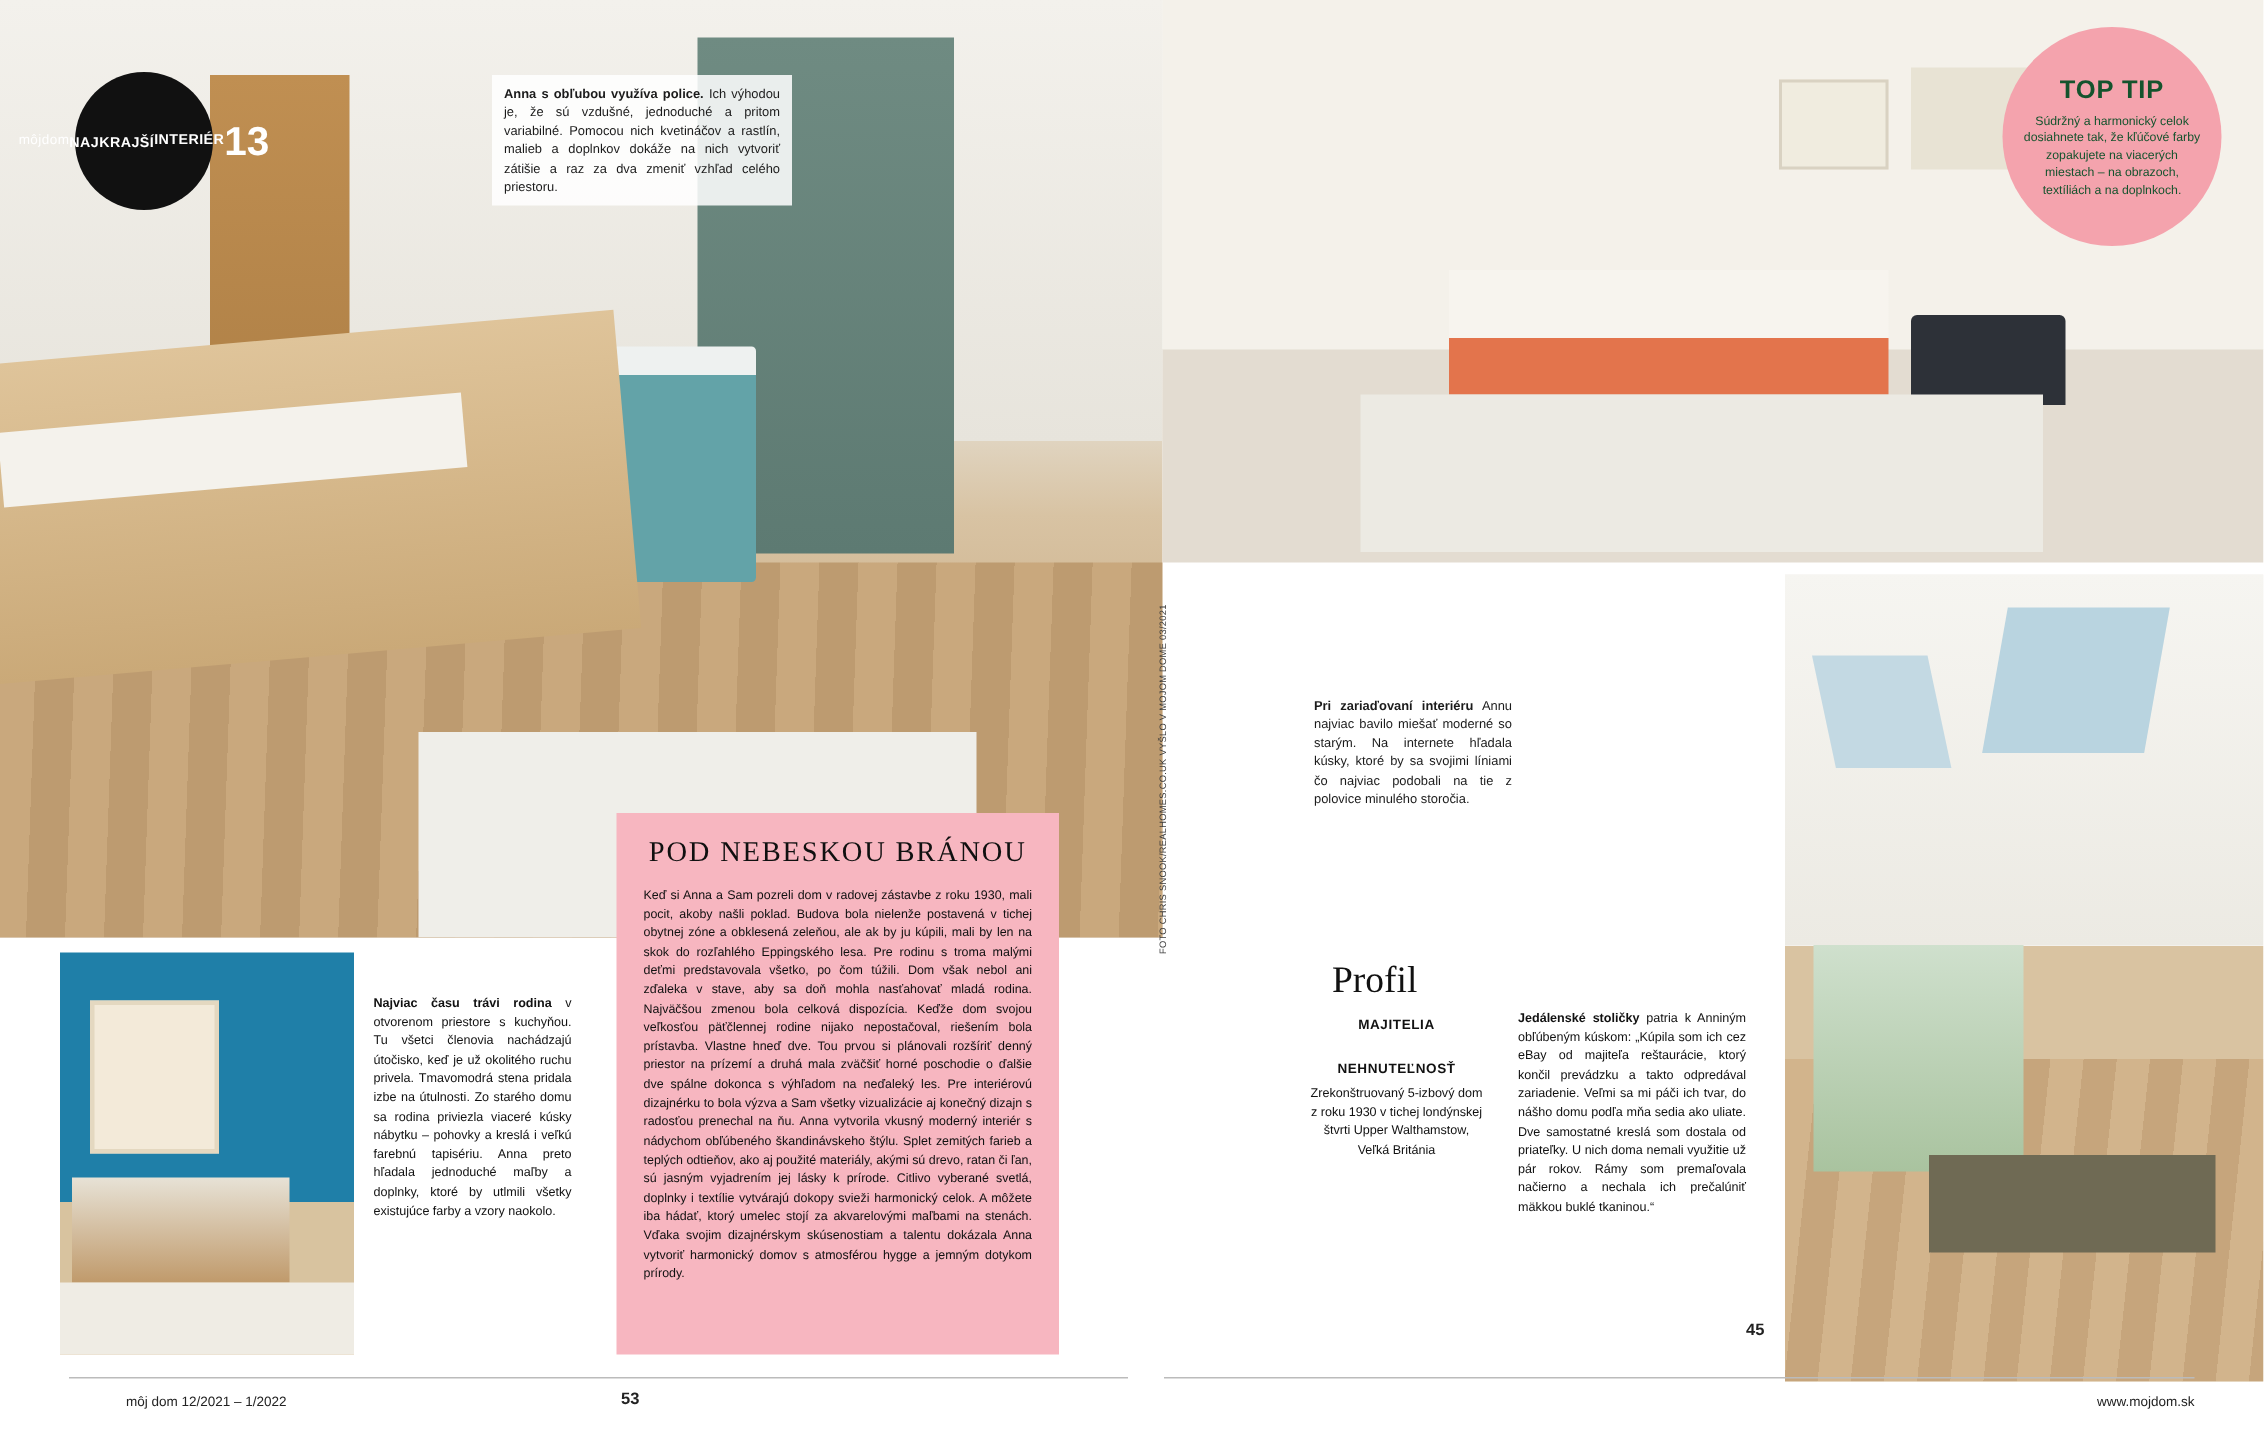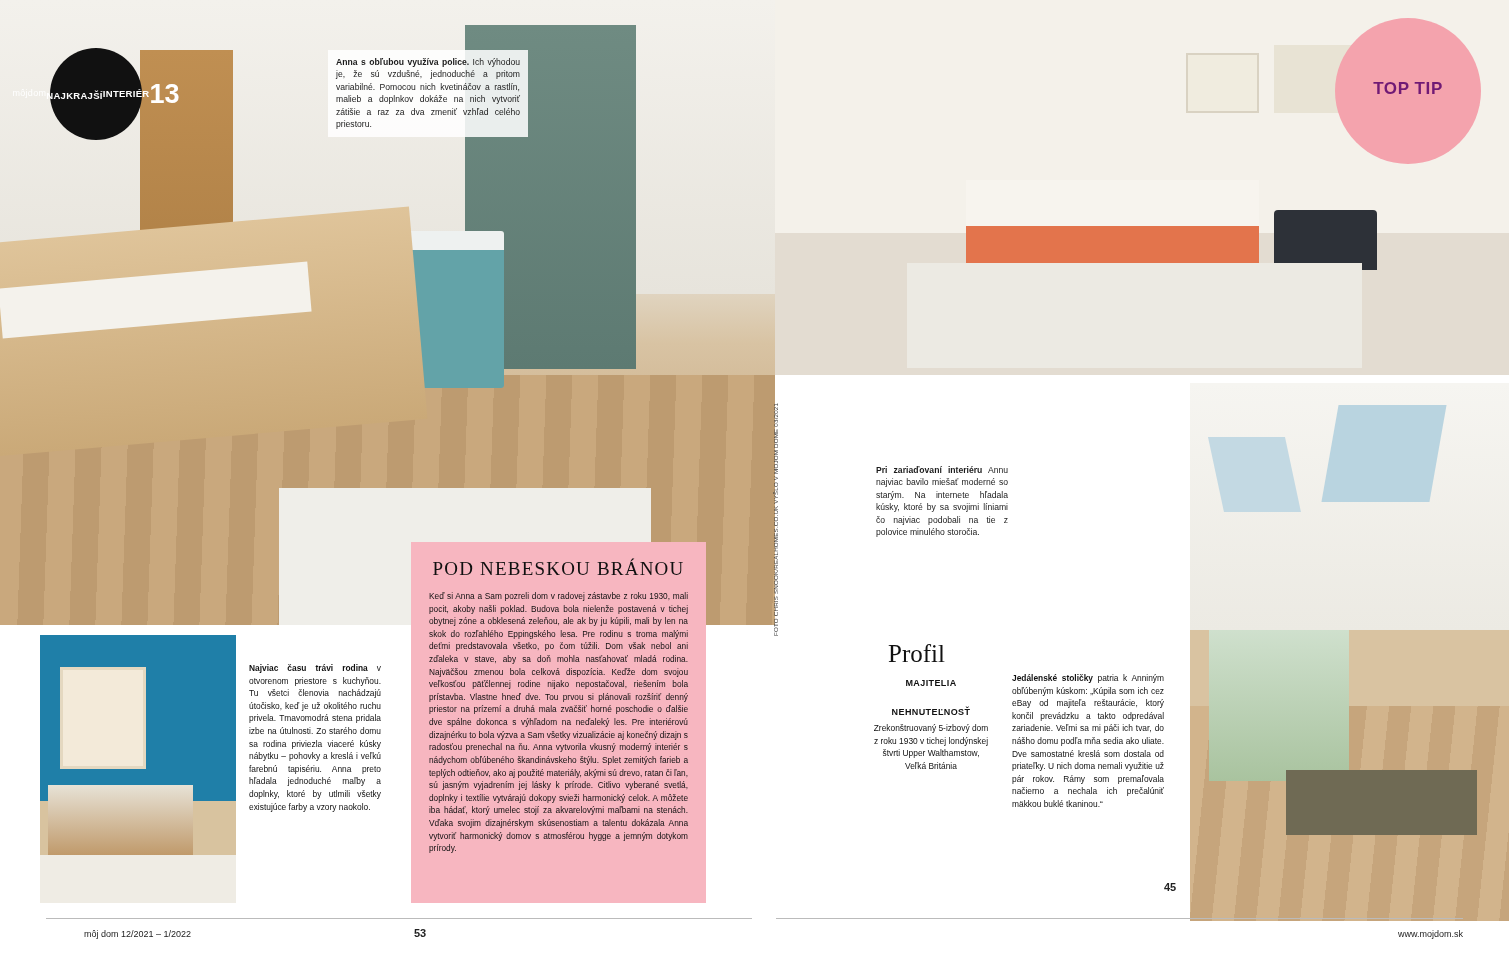--- a/index.html
+++ b/index.html
@@ -155,21 +155,21 @@
     padding: 6px 8px; font-size: 8.6px; line-height: 1.45; color: #1b1b1b;
     text-align: justify;
   }
   .callout b { font-weight: bold; }
   #callout-shelves { left: 328px; top: 50px; width: 200px; }
   #callout-interior { left: 868px; top: 458px; width: 148px; }
 
   
   #toptip {
     position: absolute; left: 1335px; top: 18px; width: 146px; height: 146px;
-    border-radius: 50%; background: #f4a3ad; color: #701a75;
+    border-radius: 50%; background: #f4a3ad; color: #14532d;
     display: flex; flex-direction: column; align-items: center; justify-content: center;
     text-align: center; padding: 14px;
   }
   #toptip .tt-title { font-size: 17px; font-weight: bold; letter-spacing: .6px; margin-bottom: 5px; }
   #toptip .tt-body { font-size: 8.2px; line-height: 1.4; }
 
   
   #article {
     position: absolute; left: 411px; top: 542px; width: 295px; height: 361px;
     background: #f7b6c0; color: #101010; padding: 14px 18px 10px;
@@ -267,20 +267,21 @@
   <div class="callout" id="callout-interior">
     <b>Pri zariaďovaní interiéru</b><span> Annu najviac bavilo miešať moderné so starým. Na internete hľadala kúsky, ktoré by sa svojimi líniami čo najviac podobali na tie z polovice minulého storočia.</span>
   </div>
 
   <div class="callout" id="callout-shelves">
     <b>Anna s obľubou využíva police.</b><span> Ich výhodou je, že sú vzdušné, jednoduché a pritom variabilné. Pomocou nich kvetináčov a rastlín, malieb a doplnkov dokáže na nich vytvoriť zátišie a raz za dva zmeniť vzhľad celého priestoru.</span>
   </div>
 
   <div id="toptip">
     <div class="tt-title">TOP TIP</div>
+    <div class="tt-body">Súdržný a harmonický celok dosiahnete tak, že kľúčové farby zopakujete na viacerých miestach – na obrazoch, textíliách a na doplnkoch.</div>
   </div>
 
   <div id="article">
     <div class="a-title">POD NEBESKOU BRÁNOU</div>
     <div class="a-body">Keď si Anna a Sam pozreli dom v radovej zástavbe z roku 1930, mali pocit, akoby našli poklad. Budova bola nielenže postavená v tichej obytnej zóne a obklesená zeleňou, ale ak by ju kúpili, mali by len na skok do rozľahlého Eppingského lesa. Pre rodinu s troma malými deťmi predstavovala všetko, po čom túžili. Dom však nebol ani zďaleka v stave, aby sa doň mohla nasťahovať mladá rodina. Najväčšou zmenou bola celková dispozícia. Keďže dom svojou veľkosťou päťčlennej rodine nijako nepostačoval, riešením bola prístavba. Vlastne hneď dve. Tou prvou si plánovali rozšíriť denný priestor na prízemí a druhá mala zväčšiť horné poschodie o ďalšie dve spálne dokonca s výhľadom na neďaleký les. Pre interiérovú dizajnérku to bola výzva a Sam všetky vizualizácie aj konečný dizajn s radosťou prenechal na ňu. Anna vytvorila vkusný moderný interiér s nádychom obľúbeného škandinávskeho štýlu. Splet zemitých farieb a teplých odtieňov, ako aj použité materiály, akými sú drevo, ratan či ľan, sú jasným vyjadrením jej lásky k prírode. Citlivo vyberané svetlá, doplnky i textílie vytvárajú dokopy svieži harmonický celok. A môžete iba hádať, ktorý umelec stojí za akvarelovými maľbami na stenách. Vďaka svojim dizajnérskym skúsenostiam a talentu dokázala Anna vytvoriť harmonický domov s atmosférou hygge a jemným dotykom prírody.</div>
   </div>
 
   <div id="photo-credit">FOTO CHRIS SNOOK/REALHOMES.CO.UK VYŠLO V MOJOM DOME 03/2021</div>
 
   <div id="profile">

